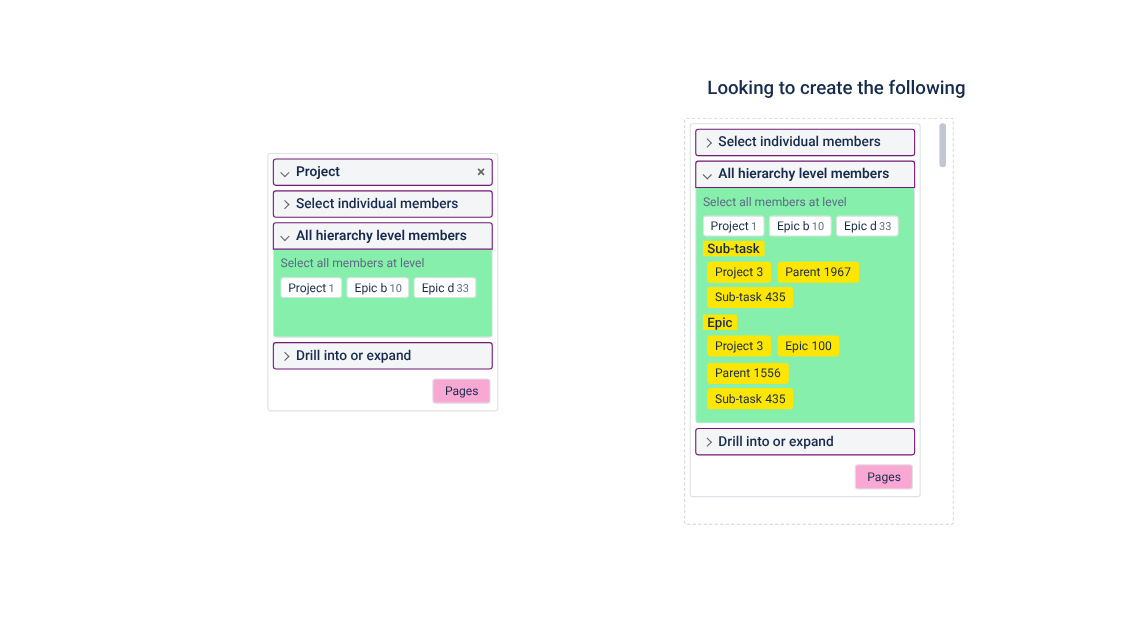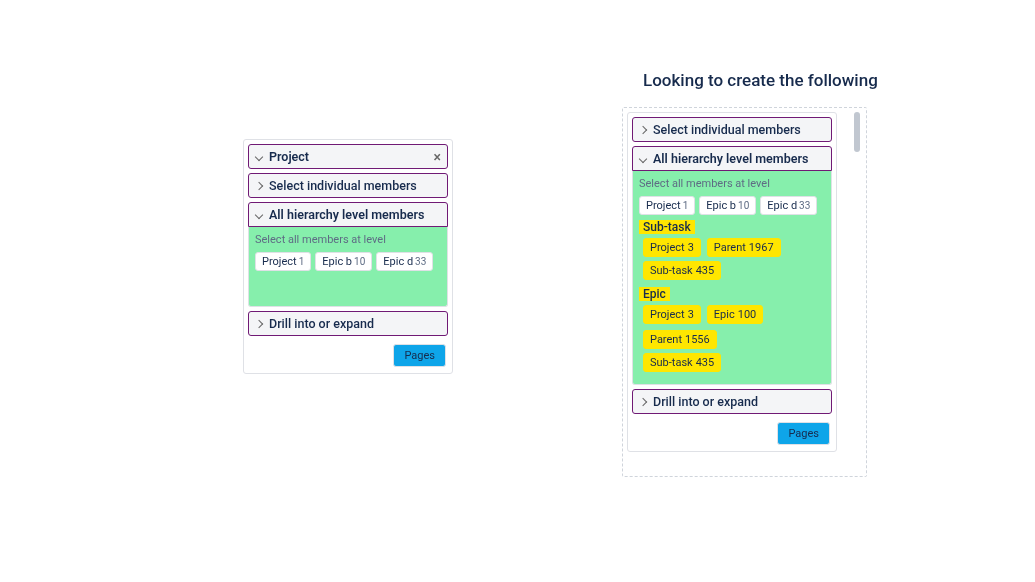--- a/index.html
+++ b/index.html
@@ -105,21 +105,21 @@
     display: flex;
     justify-content: flex-end;
     padding: 4px 2px 2px 2px;
   }
   .pages-btn {
     border: 1px solid #dfe1e6;
     border-radius: 3px;
     padding: 4px 10px;
     font-size: 11px;
     color: #172b4d;
-    background: #0ea5e9;
+    background: #f9a8d4;
     cursor: pointer;
   }
 
   .dashed-wrap {
     position: absolute;
     border: 1px dashed #cfd4db;
     padding: 4px;
     border-radius: 2px;
   }
   .scrollbar-indicator {

